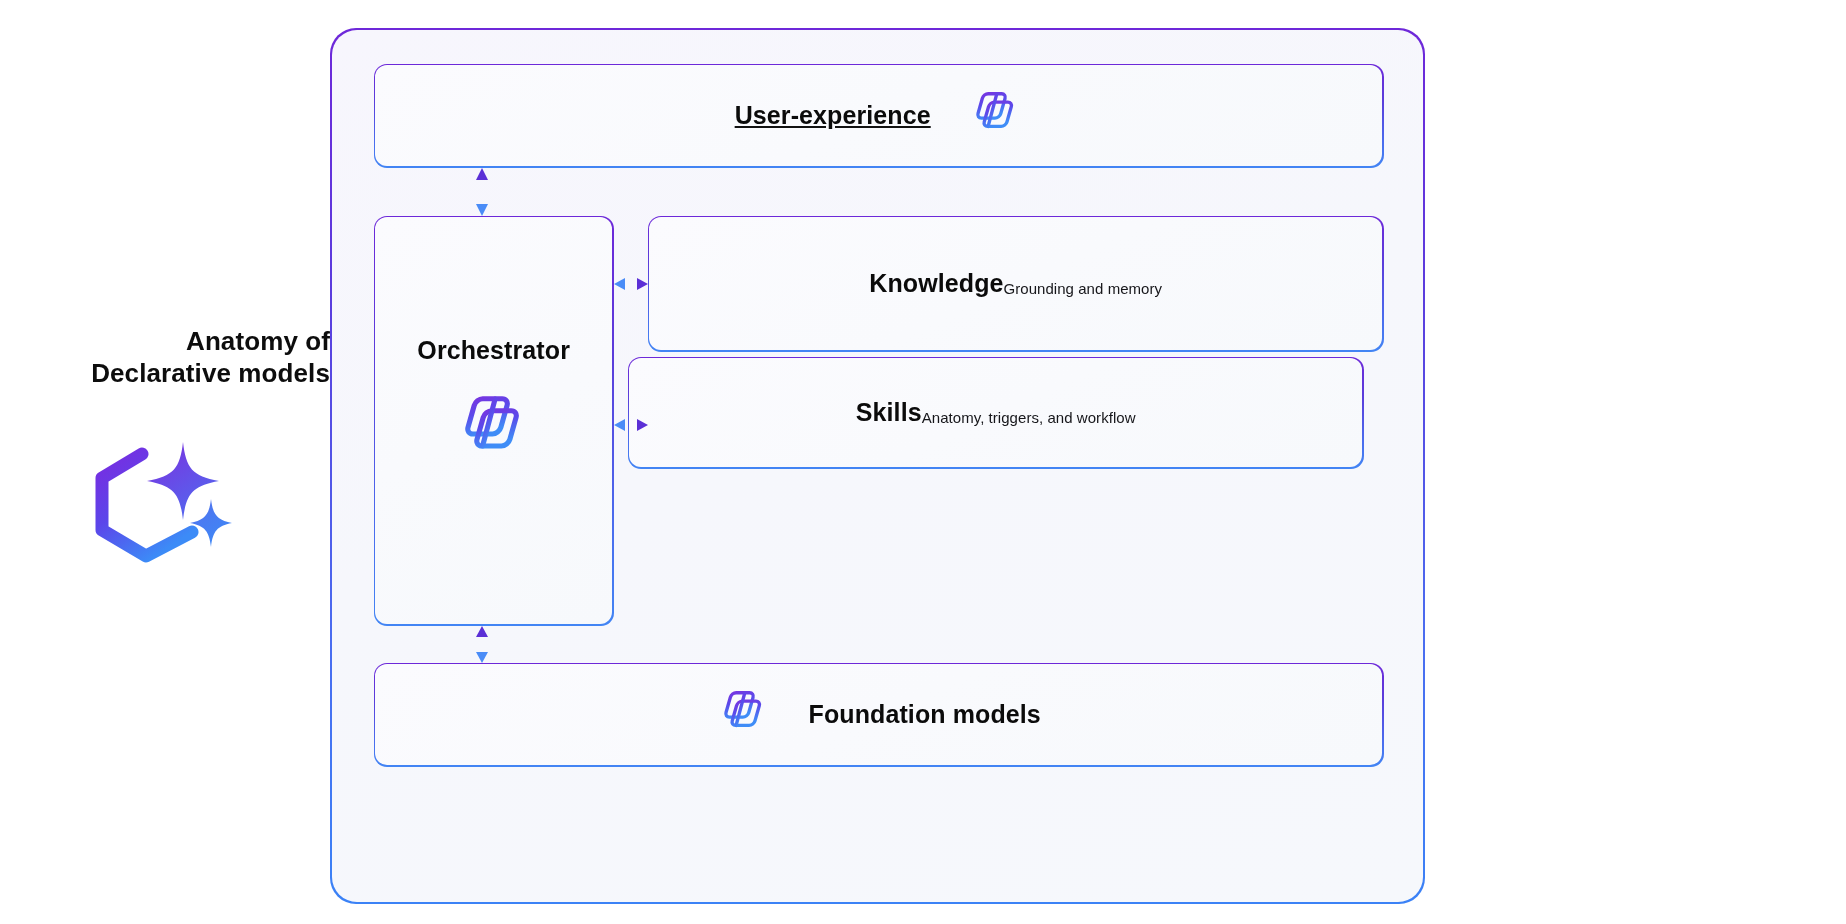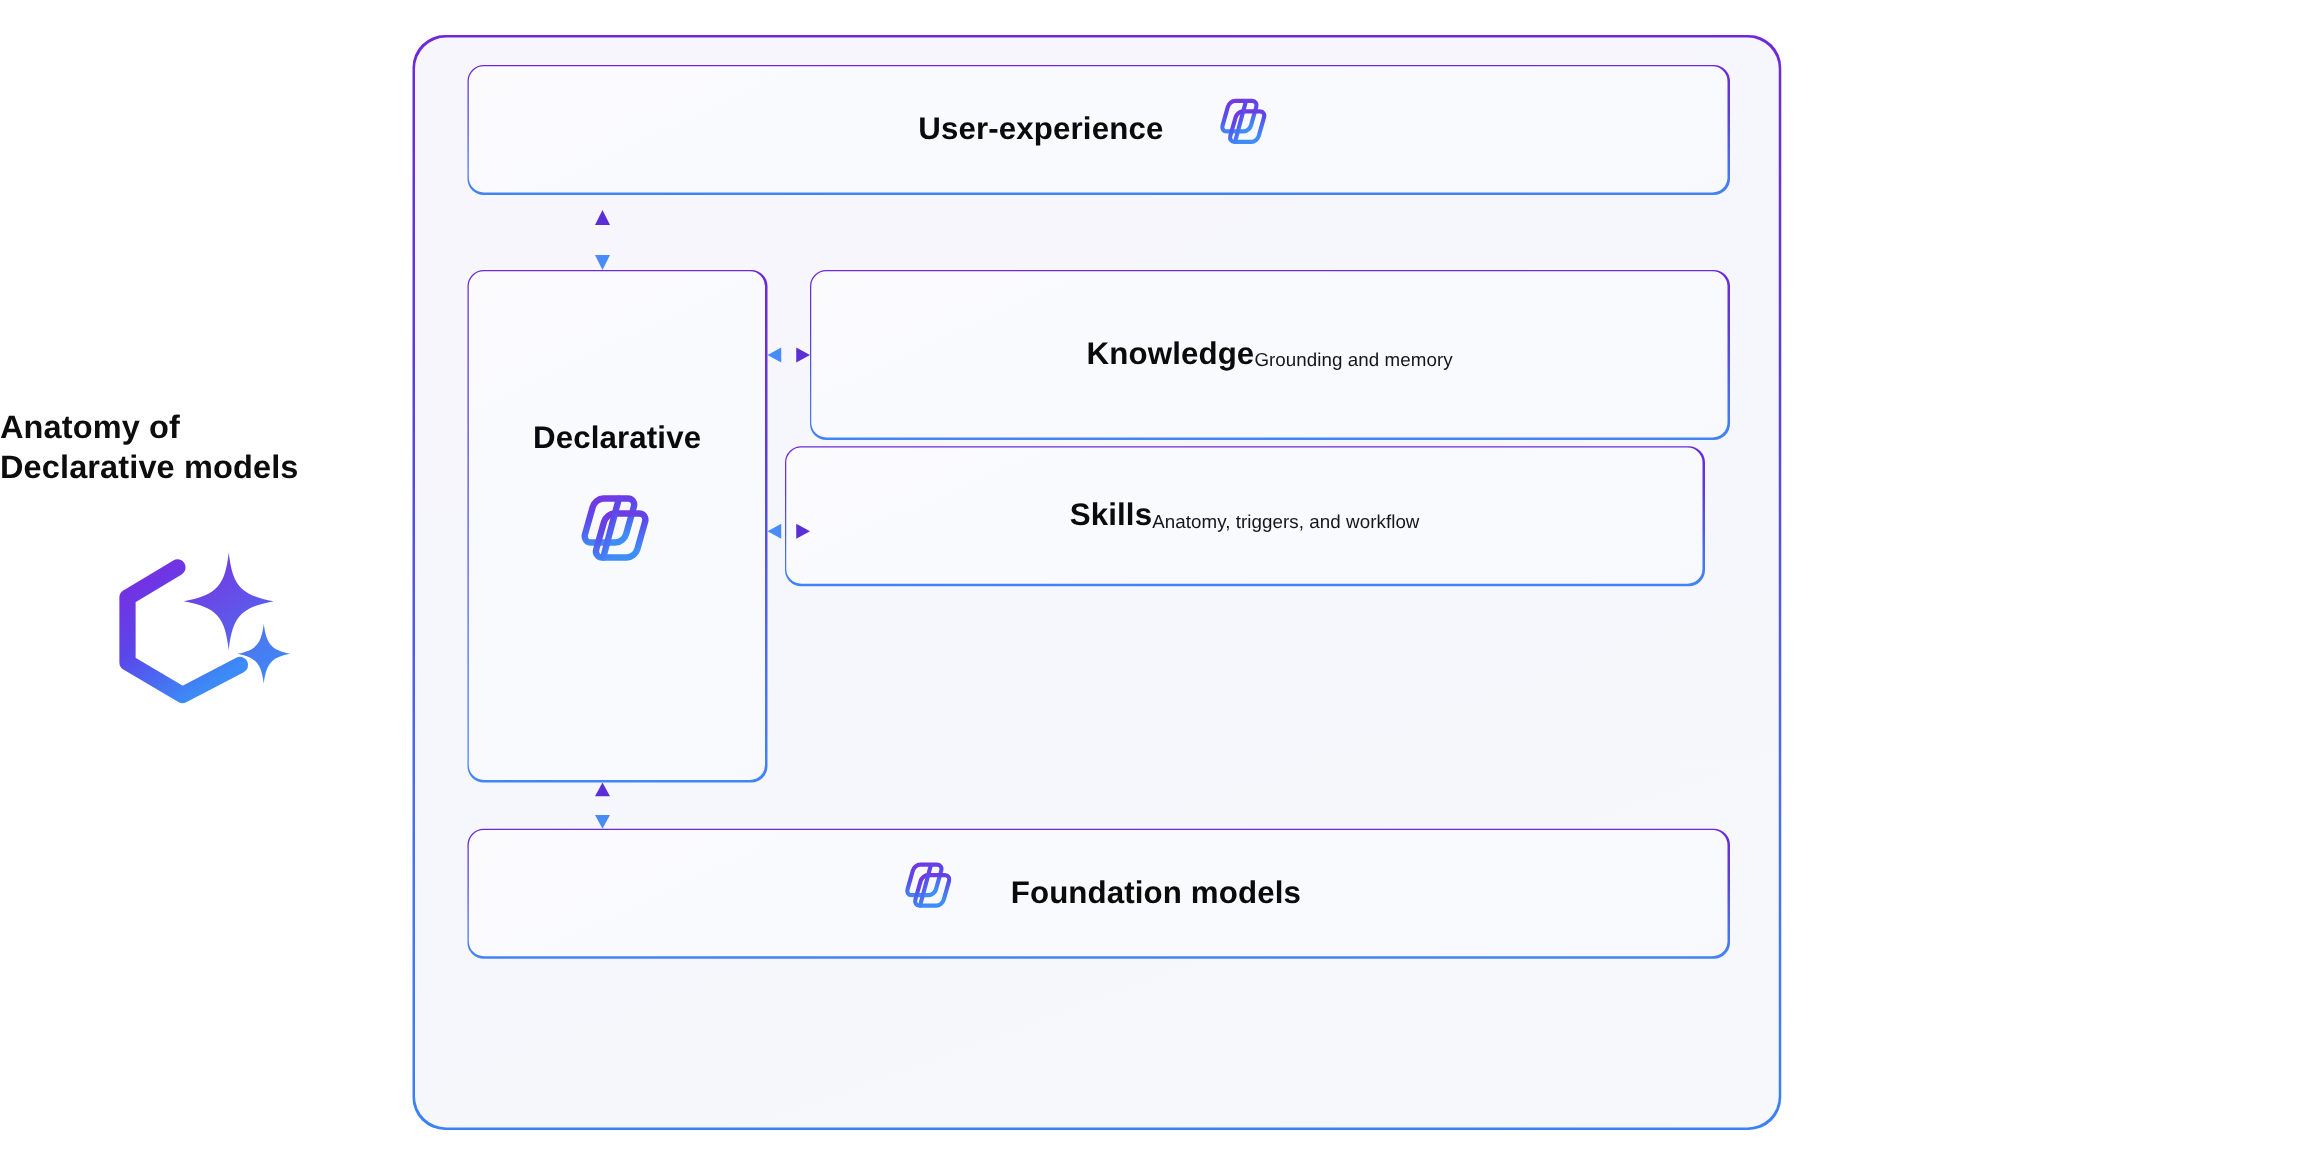--- a/index.html
+++ b/index.html
@@ -22,21 +22,21 @@
     left: 0;
     top: 0;
     width: 330px;
     height: 924px;
   }
   #caption-title {
     position: absolute;
     top: 326px;
     left: 0;
     width: 330px;
-    text-align: left;
+    text-align: right;
     font-size: 26px;
     font-weight: 700;
     line-height: 1.22;
     color: #0d0d0d;
     letter-spacing: 0.1px;
   }
   #caption-title .line { display: block; }
 
   #agent-logo {
     position: absolute;
@@ -82,21 +82,21 @@
     background: linear-gradient(155deg, #fbfbfe 0%, #f9fafd 50%, #f7f9fc 100%);
     box-sizing: border-box;
     display: flex;
     flex-direction: row;
     align-items: center;
     justify-content: center;
     position: relative;
   }
 
   
-  #card-user-experience { left: 42px;  top: 22px;  width: 1010px; height: 104px; }
+  #card-user-experience { left: 42px;  top: 34px;  width: 1010px; height: 104px; text-decoration: underline; }
   #card-orchestrator    { left: 42px;  top: 186px; width: 240px;  height: 410px; }
   #card-knowledge       { left: 316px; top: 186px; width: 736px;  height: 136px; }
   #card-skills          { left: 296px; top: 327px; width: 736px;  height: 112px; }
   #card-foundation      { left: 42px;  top: 633px; width: 1010px; height: 104px; text-align: center; }
 
   
   .row-inline {
     flex-direction: row;
     gap: 38px;
   }
@@ -209,21 +209,21 @@
             <path d="M24.5 14.5 L37.5 14.5 C40 14.5 41.4 16.6 40.7 19 L36.6 33.5 C35.9 35.9 33.4 38 30.9 38 L17.9 38 C15.4 38 14 35.9 14.7 33.5 L18.8 19 C19.5 16.6 22 14.5 24.5 14.5 Z"></path>
             <path d="M26.7 6.7 L18.4 38"></path>
           </g>
         </svg>
       </span>
     </div>
   </div>
 
   <div class="card" id="card-orchestrator">
     <div class="card-inner">
-      <div class="card-title" id="orchestrator-title">Declarative</div>
+      <div class="card-title" id="orchestrator-title">Orchestrator</div>
       <span id="orchestrator-icon">
         <svg viewBox="0 0 52 52" width="78" height="78">
           <g fill="none" stroke="url(#gradCopilot)" stroke-width="3.4" stroke-linejoin="round" stroke-linecap="round">
             <path d="M18.5 6.5 L31.5 6.5 C34 6.5 35.4 8.6 34.7 11 L30.6 25.5 C29.9 27.9 27.4 30 24.9 30 L11.9 30 C9.4 30 8 27.9 8.7 25.5 L12.8 11 C13.5 8.6 16 6.5 18.5 6.5 Z"></path>
             <path d="M24.5 14.5 L37.5 14.5 C40 14.5 41.4 16.6 40.7 19 L36.6 33.5 C35.9 35.9 33.4 38 30.9 38 L17.9 38 C15.4 38 14 35.9 14.7 33.5 L18.8 19 C19.5 16.6 22 14.5 24.5 14.5 Z"></path>
             <path d="M26.7 6.7 L18.4 38"></path>
           </g>
         </svg>
       </span>
     </div>

